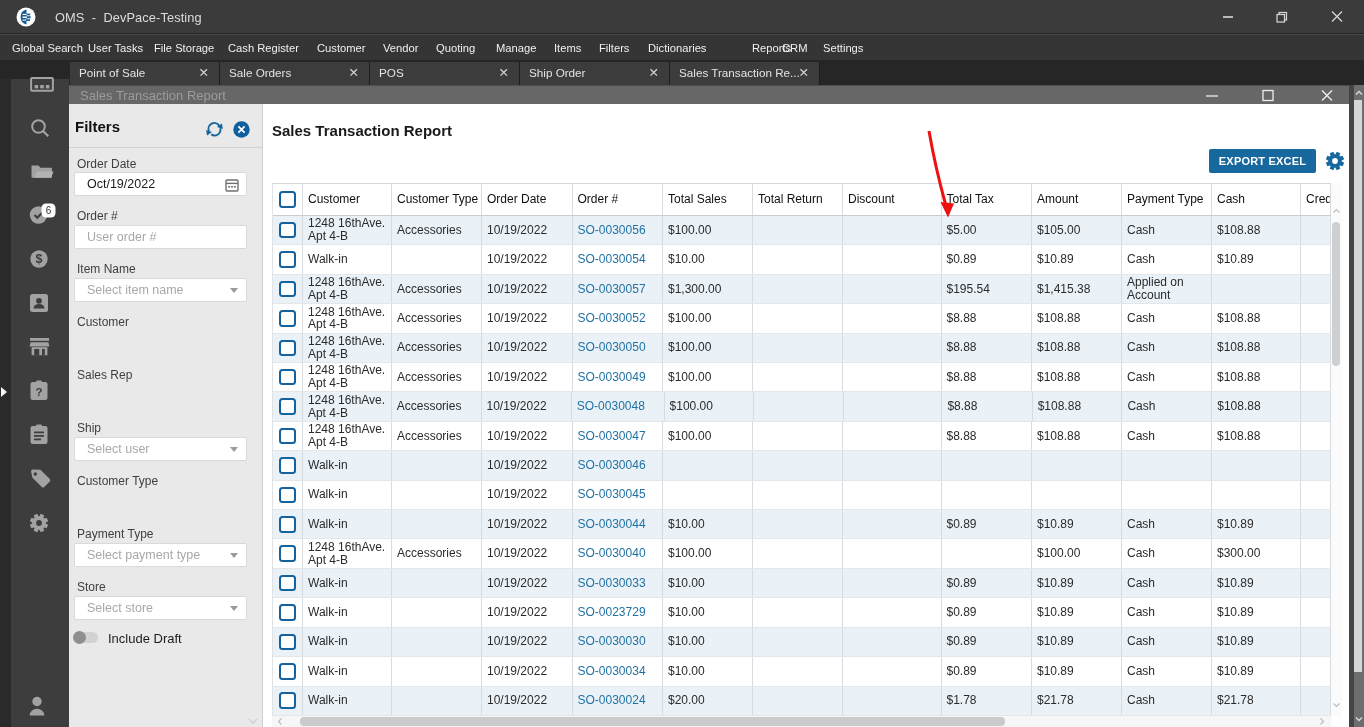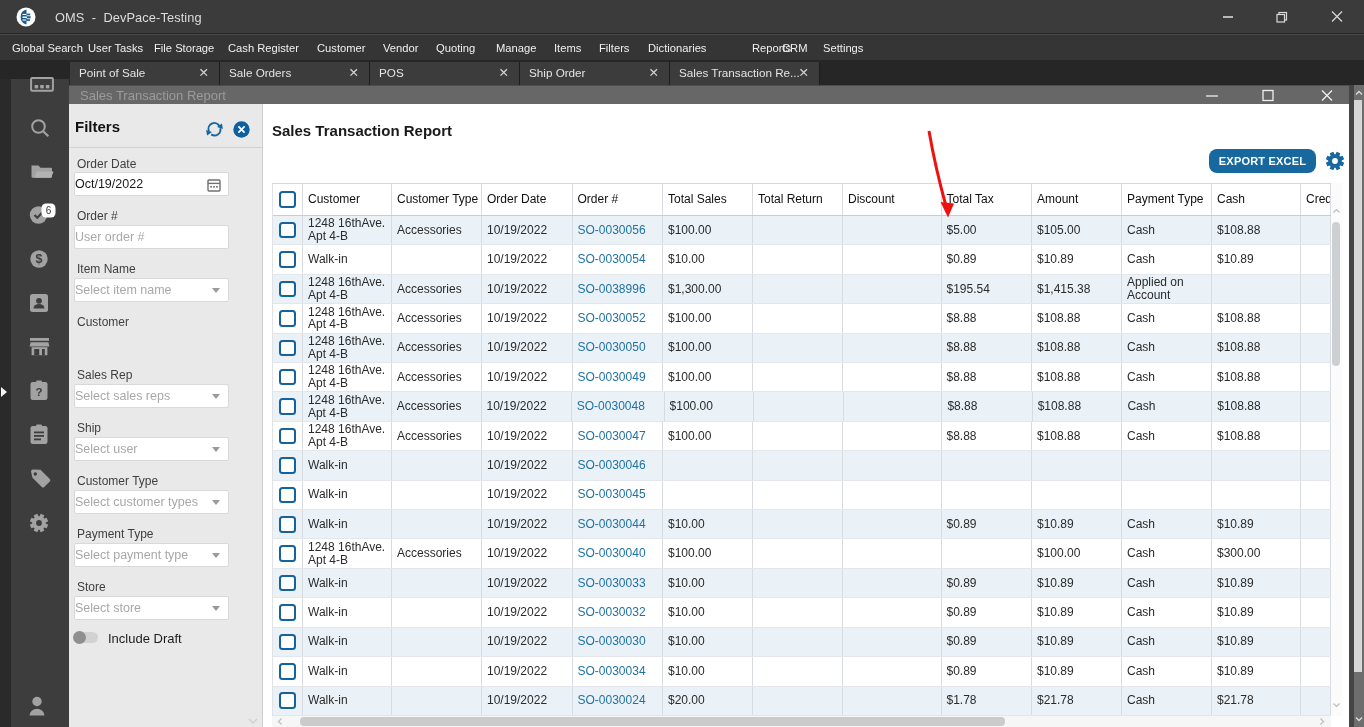--- a/index.html
+++ b/index.html
@@ -14,26 +14,26 @@
 .tab .tx{position:absolute;left:9px;top:4px;font-size:11.7px;color:#e3e3e3;white-space:nowrap;}
 .tab .x{position:absolute;right:10px;top:3px;font-size:12.5px;color:#d2d2d2;}
 #leftstrip{position:absolute;left:0;top:79px;width:11px;height:648px;background:#2a2a2a;}
 #flyarrow{position:absolute;left:1px;top:387px;width:0;height:0;border-top:5.5px solid transparent;border-bottom:5.5px solid transparent;border-left:6px solid #f5f5f5;}
 #sidebar{position:absolute;left:11px;top:79px;width:58px;height:648px;background:#3d3d3d;}
 .sic{position:absolute;left:18px;}
 #innertitle{position:absolute;left:69px;top:85px;width:1280px;height:19px;background:#676767;border-top:1px solid #4d4d4d;}
 #innertitle .t{position:absolute;left:11px;top:2px;font-size:13px;color:#9b9b9b;}
 #filterpanel{position:absolute;left:69px;top:104px;width:194px;height:623px;background:#e9e9e9;border-right:1px solid #cfcfcf;}
 .flabel{position:absolute;left:8px;font-size:12px;color:#3f3f3f;}
-.finput{position:absolute;left:5px;width:155px;height:24px;background:#fff;border:1px solid #d9d9d9;border-radius:2px;font-size:12.5px;line-height:22px;padding-left:0;color:#1a1a1a;}
+.finput{position:absolute;left:5px;width:173px;height:24px;background:#fff;border:1px solid #d9d9d9;border-radius:2px;font-size:12.5px;line-height:22px;padding-left:12px;color:#1a1a1a;}
 .ph{color:#a8a8a8;}
 .seltri{position:absolute;right:8px;top:9px;width:0;height:0;border-left:4.5px solid transparent;border-right:4.5px solid transparent;border-top:5px solid #9a9a9a;}
 #content{position:absolute;left:263px;top:104px;width:1086px;height:623px;background:#fff;}
 #rptname{position:absolute;left:9px;top:18px;font-size:15px;font-weight:bold;color:#1a1a1a;}
-#exportbtn{position:absolute;left:946px;top:45px;width:107px;height:24px;background:#17689e;border-radius:8px;color:#fff;font-size:11px;font-weight:bold;text-align:center;line-height:24px;letter-spacing:.2px;}
+#exportbtn{position:absolute;left:946px;top:45px;width:107px;height:24px;background:#17689e;border-radius:2px;color:#fff;font-size:11px;font-weight:bold;text-align:center;line-height:24px;letter-spacing:.2px;}
 #grid{position:absolute;left:9px;top:79px;width:1059px;border-top:1px solid #d4d8dc;border-left:1px solid #dfe3e7;}
 .grow{position:relative;width:1058px;display:flex;}
 .ghead{height:32px;background:#fff;border-bottom:1px solid #c9cdd1;}
 .gr{height:29.41px;border-bottom:1px solid #e3e7eb;}
 .alt{background:#eaf2f8;}
 .gc{height:100%;border-right:1px solid #d8dce0;padding:0 0 0 5px;font-size:12px;color:#2b2b2b;display:flex;align-items:center;overflow:hidden;}
 .ghead .gc{color:#101010;font-size:12px;}
 .gc .w{line-height:12.8px;}
 .lnk{color:#2172a4;}
 .cbc{justify-content:center;padding-left:0;}
@@ -206,25 +206,23 @@
           <rect x="6.1" y="8" width="1.8" height="1.6"></rect>
           <rect x="9" y="8" width="1.8" height="1.6"></rect>
         </g>
 </svg></div>
 <div class="flabel" style="top:105px">Order #</div>
 <div class="finput ph" style="top:121px">User order #</div>
 <div class="flabel" style="top:158px">Item Name</div>
 <div class="finput ph" style="top:174px">Select item name<div class="seltri"></div></div>
 <div class="flabel" style="top:211px">Customer</div>
 <div class="flabel" style="top:264px">Sales Rep</div>
-<div class="finput ph" style="top:280px">Select sales reps<div class="seltri"></div></div>
 <div class="flabel" style="top:317px">Ship</div>
 <div class="finput ph" style="top:333px">Select user<div class="seltri"></div></div>
 <div class="flabel" style="top:370px">Customer Type</div>
-<div class="finput ph" style="top:386px">Select customer types<div class="seltri"></div></div>
 <div class="flabel" style="top:423px">Payment Type</div>
 <div class="finput ph" style="top:439px">Select payment type<div class="seltri"></div></div>
 <div class="flabel" style="top:476px">Store</div>
 <div class="finput ph" style="top:492px">Select store<div class="seltri"></div></div>
 <div class="abs" style="left:5px;top:528px;width:24px;height:11px;background:#d2d2d2;border-radius:6px"></div>
 <div class="abs" style="left:4px;top:527px;width:13px;height:13px;background:#8f8f8f;border-radius:50%"></div>
 <div class="abs" style="left:39px;top:527px;font-size:13px;color:#1c1c1c">Include Draft</div>
 <svg class="abs" style="left:178px;top:613px" width="12" height="8" viewBox="0 0 12 8">
       <path d="M2 2 6 6 10 2" stroke="#cfcfcf" stroke-width="1.3" fill="none"></path>
     </svg>
@@ -363,21 +361,21 @@
 <div class="gc" style="width:89px">
           <span class="w">1248 16thAve. Apt 4-B</span>
         </div>
 <div class="gc" style="width:90px">
           <span class="w">Accessories</span>
         </div>
 <div class="gc" style="width:90.5px">
           <span class="w">10/19/2022</span>
         </div>
 <div class="gc" style="width:90.5px">
-          <span class="lnk w">SO-0038996</span>
+          <span class="lnk w">SO-0030057</span>
         </div>
 <div class="gc" style="width:90px">
           <span class="w">$1,300.00</span>
         </div>
 <div class="gc" style="width:90px">
           <span class="w"></span>
         </div>
 <div class="gc" style="width:98.5px">
           <span class="w"></span>
         </div>
@@ -792,21 +790,21 @@
 <div class="gc" style="width:89px">
           <span class="w">Walk-in</span>
         </div>
 <div class="gc" style="width:90px">
           <span class="w"></span>
         </div>
 <div class="gc" style="width:90.5px">
           <span class="w">10/19/2022</span>
         </div>
 <div class="gc" style="width:90.5px">
-          <span class="lnk w">SO-0030032</span>
+          <span class="lnk w">SO-0023729</span>
         </div>
 <div class="gc" style="width:90px">
           <span class="w">$10.00</span>
         </div>
 <div class="gc" style="width:90px">
           <span class="w"></span>
         </div>
 <div class="gc" style="width:98.5px">
           <span class="w"></span>
         </div>

